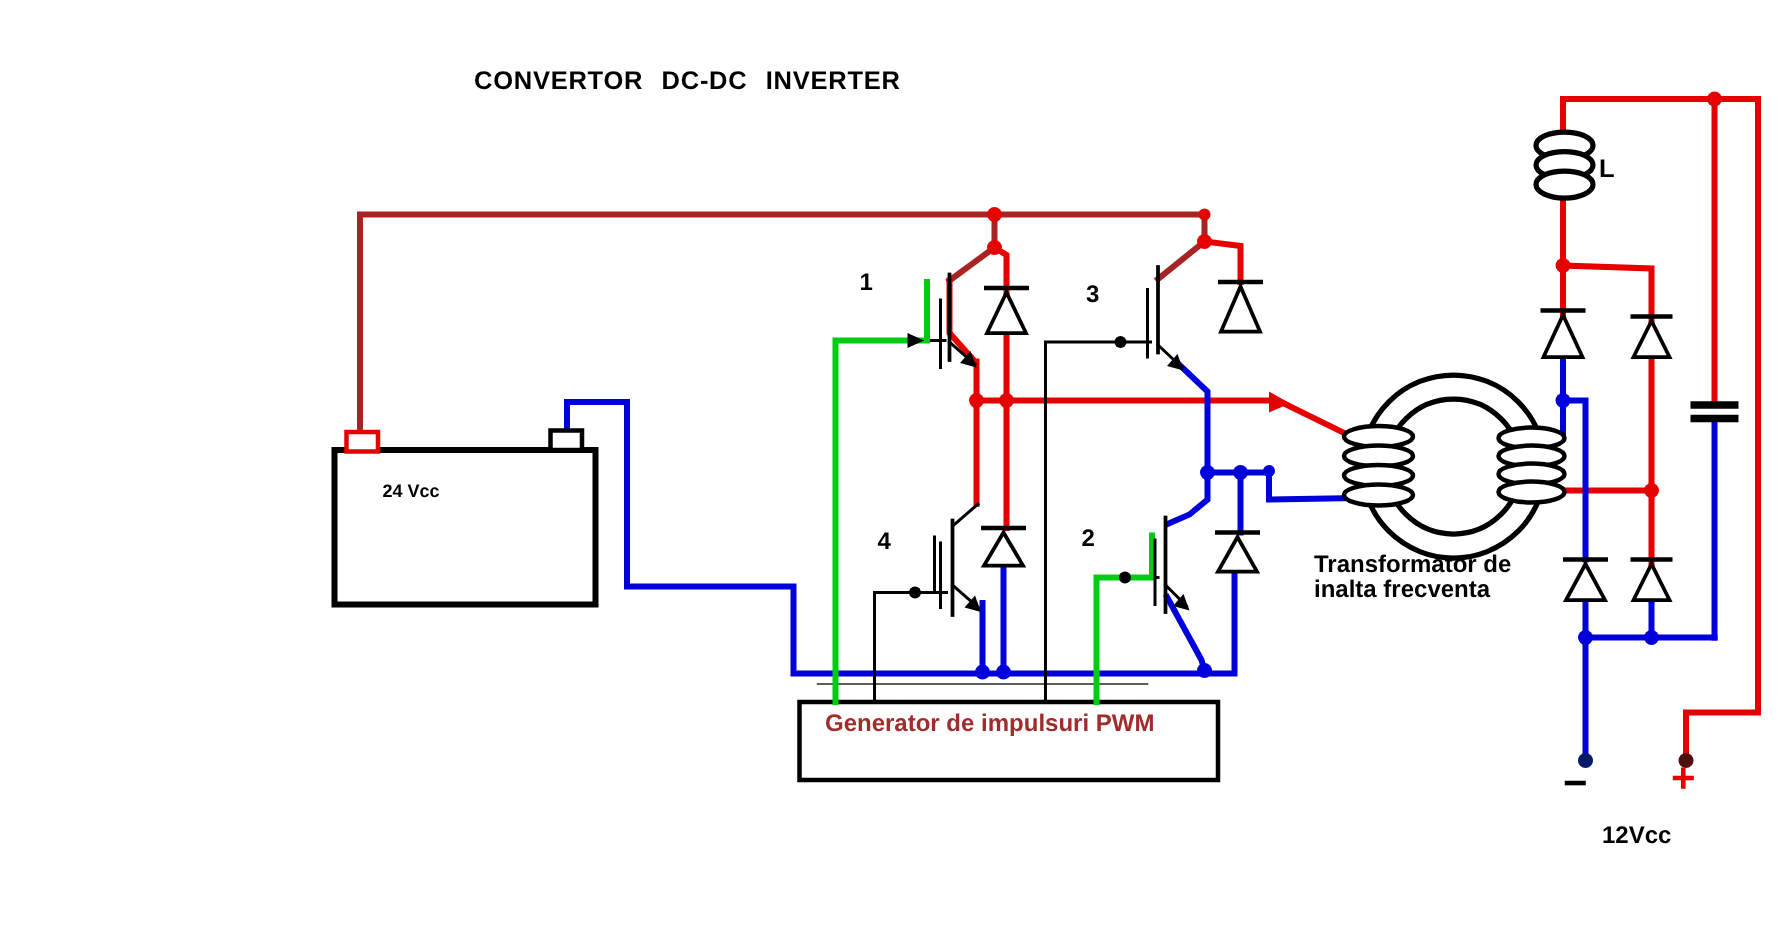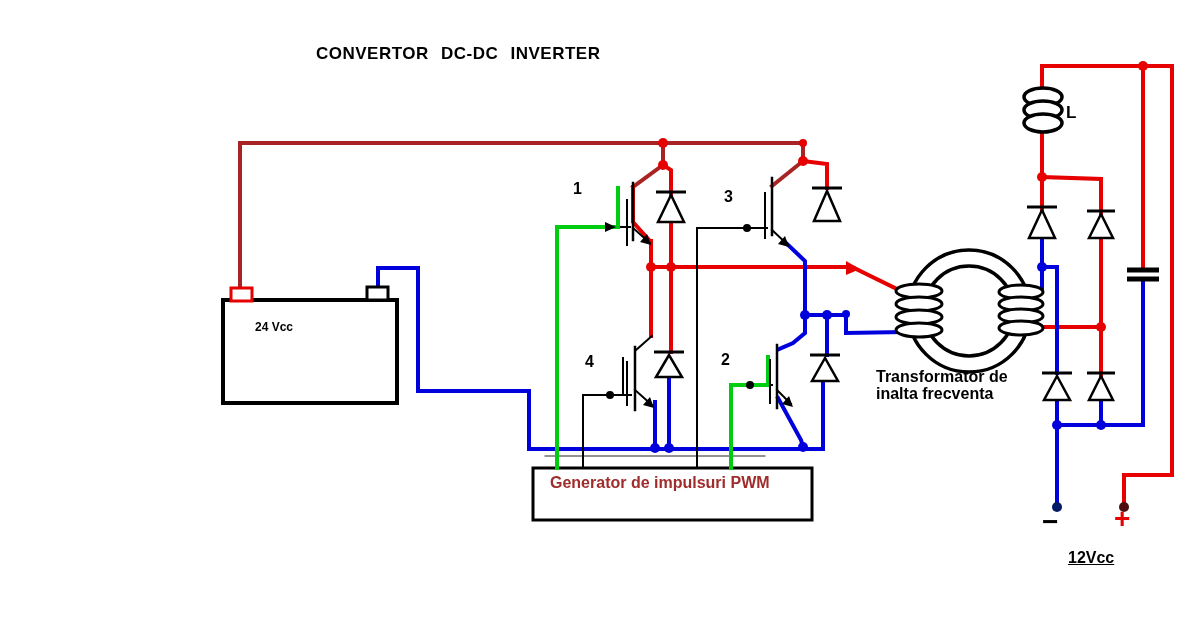--- a/index.html
+++ b/index.html
@@ -29,21 +29,21 @@
   .t-battery{left:255px;top:320px;font-size:12px;}
   .t-n1{left:573px;top:180px;font-size:16px;}
   .t-n3{left:724px;top:188px;font-size:16px;}
   .t-n4{left:585px;top:353px;font-size:16px;}
   .t-n2{left:721px;top:351px;font-size:16px;}
   .t-pwm{left:550px;top:474px;font-size:16px;color:var(--pwm-text);}
   .t-trafo{left:876px;top:368px;font-size:16px;line-height:17px;}
   .t-L{left:1066px;top:103px;font-size:17px;}
   .t-minus{left:1042px;top:506px;font-size:28px;}
   .t-plus{left:1114px;top:503px;font-size:28px;color:var(--red);}
-  .t-12v{left:1068px;top:549px;font-size:16px;text-decoration:underline;}
+  .t-12v{left:1068px;top:549px;font-size:16px;}
 </style>
 </head>
 <body>
 
 <div id="stage">
 
   <svg width="1188" height="620" viewBox="0 0 1188 620">
 
     <g>
       <polyline class="wire c-darkred" stroke-width="4" points="240,290 240,143 803,143 803,161"></polyline>

